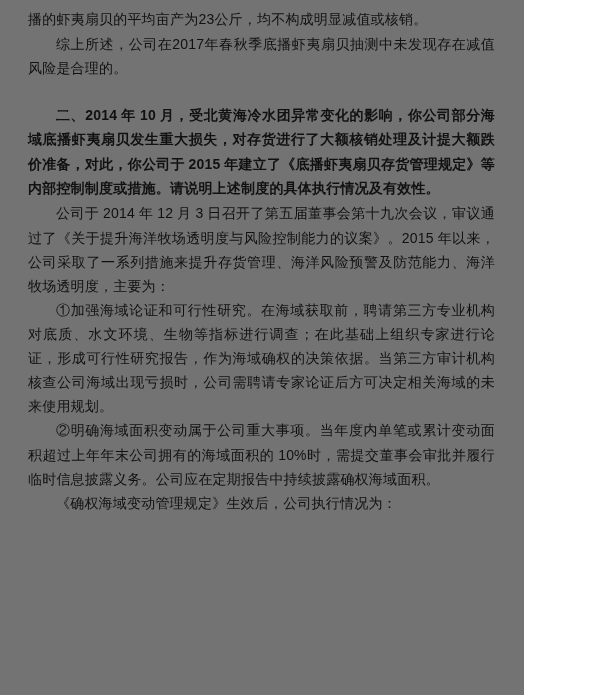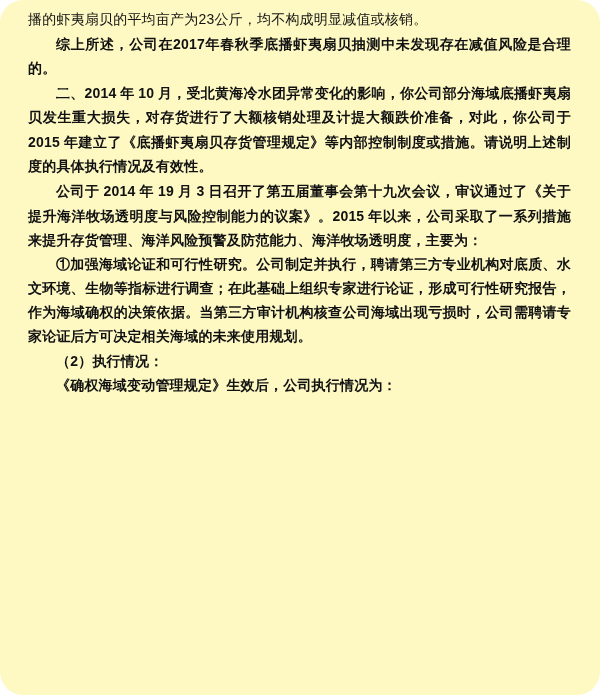--- a/index.html
+++ b/index.html
@@ -8,49 +8,48 @@
     background: #ffffff;
   }
   body {
     width: 600px;
     height: 695px;
     overflow: hidden;
     font-family: "Liberation Serif", "DejaVu Serif", serif;
   }
   .page {
     box-sizing: border-box;
-    width: 600px;
+    width: 524px;
     height: 695px;
     padding: 7px 29px 0 28px;
-    background: #fef9c3;
-    border-radius: 23px;
+    background: #737373;
   }
   .doc-body p {
     margin: 0;
     padding: 0;
     font-size: 14px;
     line-height: 24px;
     color: #111111;
     text-align: justify;
     text-justify: inter-ideograph;
     letter-spacing: 0.2px;
   }
-  .doc-body p.indent { text-indent: 28px; font-weight: bold; }
+  .doc-body p.indent { text-indent: 28px; }
   .doc-body p.bold { font-weight: bold; }
-  .doc-body p.gap { }
+  .doc-body p.gap { margin-top: 22px; }
   .doc-body .num {
     font-family: "Liberation Sans", "DejaVu Sans", sans-serif;
   }
 </style>
 </head>
 <body>
 
 <div class="page">
   <div class="doc-body">
       <p class="">播的虾夷扇贝的平均亩产为<span class="num">23</span>公斤，均不构成明显减值或核销。</p>
       <p class="indent">综上所述，公司在<span class="num">2017</span>年春秋季底播虾夷扇贝抽测中未发现存在减值风险是合理的。</p>
       <p class="bold indent gap">二、<span class="num">2014</span> 年 <span class="num">10</span> 月，受北黄海冷水团异常变化的影响，你公司部分海域底播虾夷扇贝发生重大损失，对存货进行了大额核销处理及计提大额跌价准备，对此，你公司于 <span class="num">2015</span> 年建立了《底播虾夷扇贝存货管理规定》等内部控制制度或措施。请说明上述制度的具体执行情况及有效性。</p>
-      <p class="indent">公司于 <span class="num">2014</span> 年 <span class="num">19</span> 月 <span class="num">3</span> 日召开了第五届董事会第十九次会议，审议通过了《关于提升海洋牧场透明度与风险控制能力的议案》。<span class="num">2015</span> 年以来，公司采取了一系列措施来提升存货管理、海洋风险预警及防范能力、海洋牧场透明度，主要为：</p>
-      <p class="indent">①加强海域论证和可行性研究。公司制定并执行，聘请第三方专业机构对底质、水文环境、生物等指标进行调查；在此基础上组织专家进行论证，形成可行性研究报告，作为海域确权的决策依据。当第三方审计机构核查公司海域出现亏损时，公司需聘请专家论证后方可决定相关海域的未来使用规划。</p>
-      <p class="bold indent">（<span class="num">2</span>）执行情况：</p>
+      <p class="indent">公司于 <span class="num">2014</span> 年 <span class="num">12</span> 月 <span class="num">3</span> 日召开了第五届董事会第十九次会议，审议通过了《关于提升海洋牧场透明度与风险控制能力的议案》。<span class="num">2015</span> 年以来，公司采取了一系列措施来提升存货管理、海洋风险预警及防范能力、海洋牧场透明度，主要为：</p>
+      <p class="indent">①加强海域论证和可行性研究。在海域获取前，聘请第三方专业机构对底质、水文环境、生物等指标进行调查；在此基础上组织专家进行论证，形成可行性研究报告，作为海域确权的决策依据。当第三方审计机构核查公司海域出现亏损时，公司需聘请专家论证后方可决定相关海域的未来使用规划。</p>
+      <p class="indent">②明确海域面积变动属于公司重大事项。当年度内单笔或累计变动面积超过上年年末公司拥有的海域面积的 <span class="num">10%</span>时，需提交董事会审批并履行临时信息披露义务。公司应在定期报告中持续披露确权海域面积。</p>
       <p class="indent">《确权海域变动管理规定》生效后，公司执行情况为：</p>
     </div>
 </div>
 
 </body></html>

